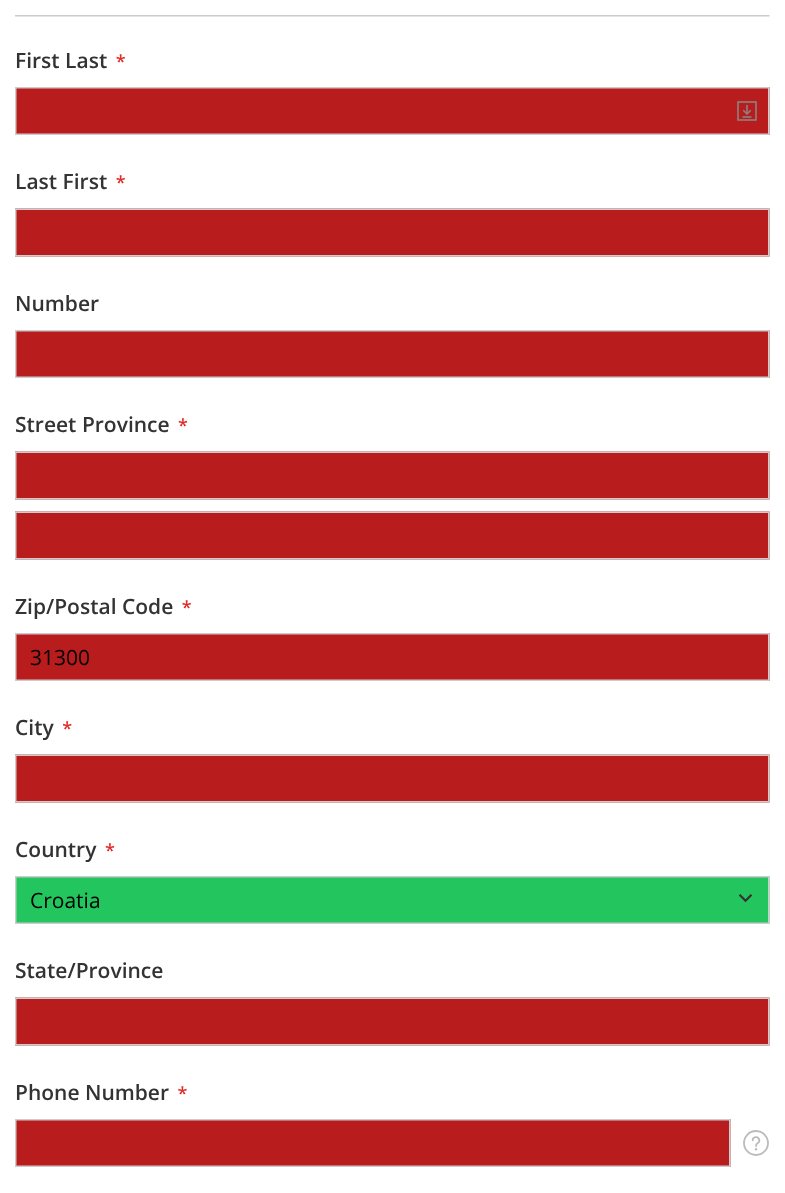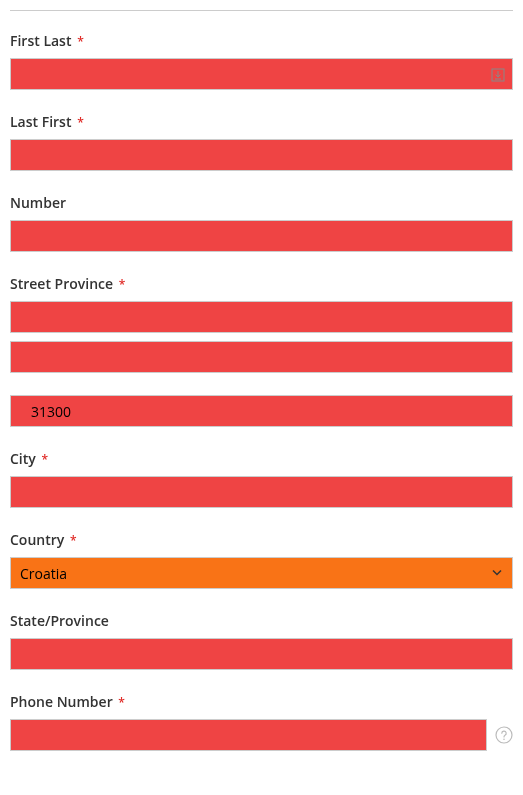--- a/index.html
+++ b/index.html
@@ -31,24 +31,24 @@
     }
     .required-mark {
       color: #e02b27;
       margin-left: 2px;
       font-size: 12px;
     }
     .field-input {
       width: 100%;
       height: 32px;
       border: 1px solid #ccc;
-      padding: 0 20px;
+      padding: 0 9px;
       font-size: 14px;
       font-family: inherit;
-      background: #ef4444;
+      background: #b91c1c;
     }
     .street-group .field-input + .field-input {
       margin-top: 8px;
     }
     .first-name-wrapper {
       position: relative;
     }
     .autofill-icon {
       position: absolute;
       right: 8px;
@@ -61,21 +61,21 @@
     .select-wrapper {
       position: relative;
     }
     .select-field {
       width: 100%;
       height: 32px;
       border: 1px solid #ccc;
       padding: 0 30px 0 9px;
       font-size: 14px;
       font-family: inherit;
-      background: #f97316;
+      background: #22c55e;
       appearance: none;
       -webkit-appearance: none;
       cursor: pointer;
     }
     .select-chevron {
       position: absolute;
       right: 10px;
       top: 50%;
       transform: translateY(-50%);
       pointer-events: none;
@@ -136,20 +136,24 @@
 <div class="field street-group">
   <label class="field-label">
     <span>Street Province</span>
     <span class="required-mark">*</span>
   </label>
   <input type="text" class="field-input" value="" style="">
   <input type="text" class="field-input" value="" style="">
 </div>
 
 <div class="field">
+  <label class="field-label">
+    <span>Zip/Postal Code</span>
+    <span class="required-mark">*</span>
+  </label>
   <input type="text" class="field-input" value="31300" style="">
 </div>
 
 <div class="field">
   <label class="field-label">
     <span>City</span>
     <span class="required-mark">*</span>
   </label>
   <input type="text" class="field-input" value="" style="">
 </div>

